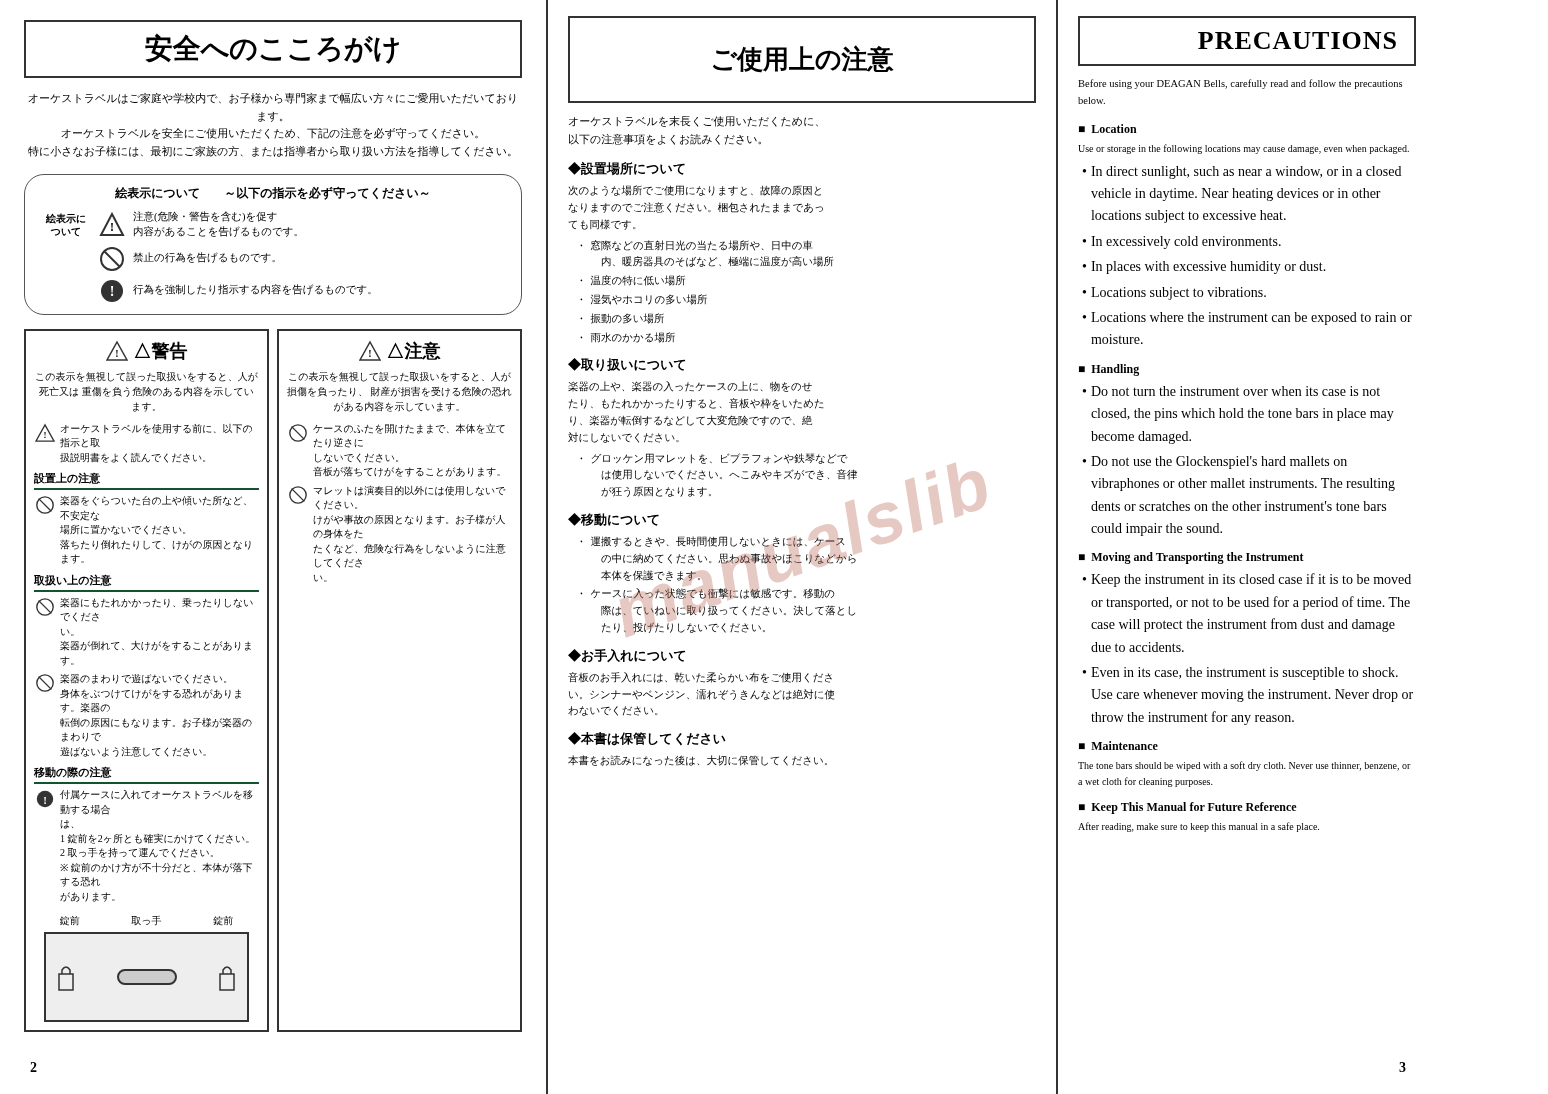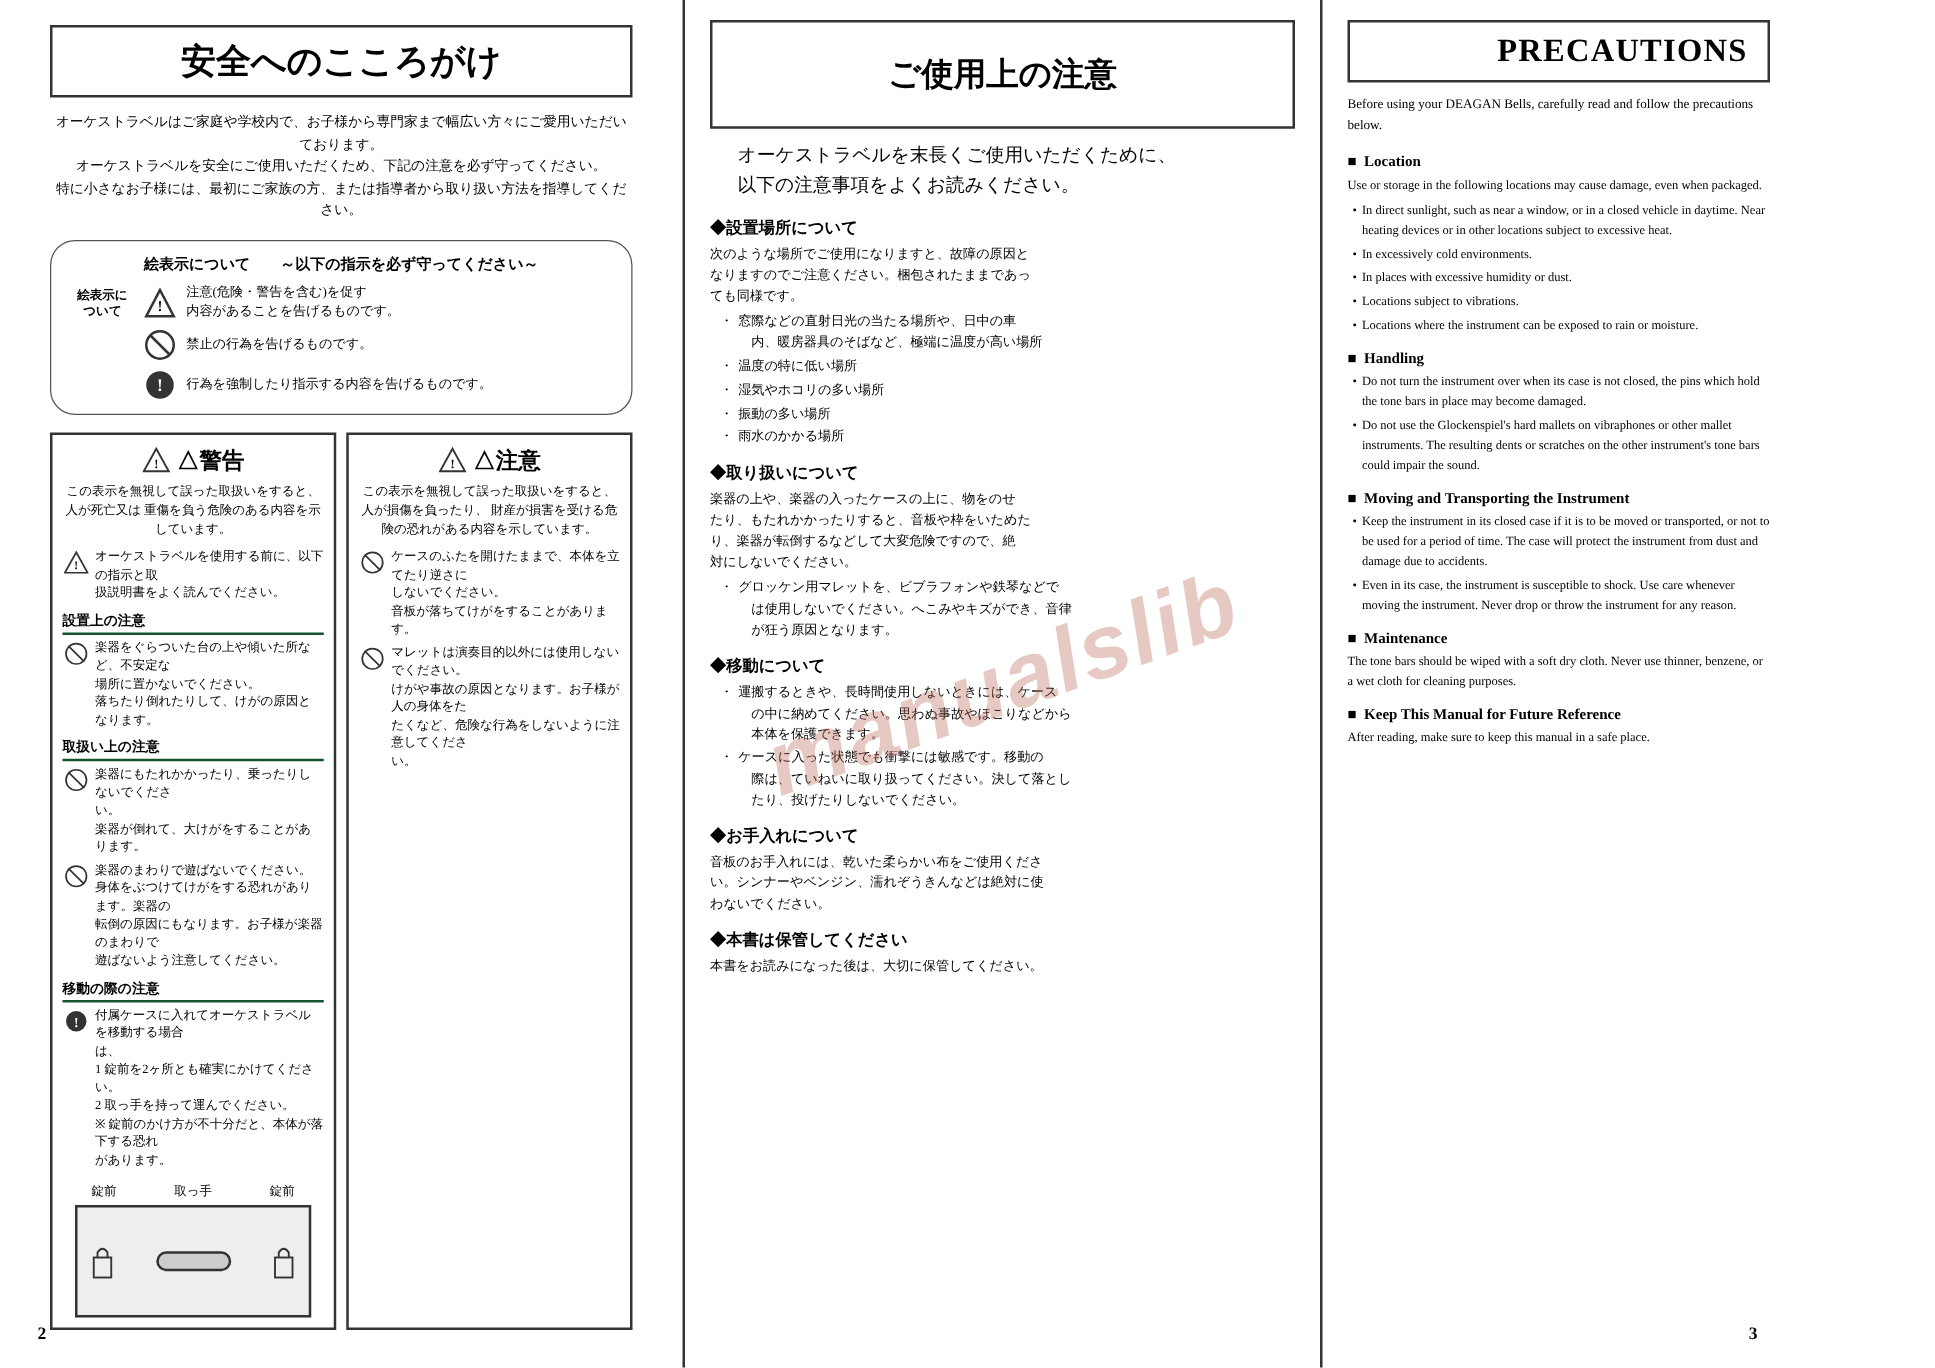--- a/index.html
+++ b/index.html
@@ -23,21 +23,21 @@
       position: absolute;
       bottom: 18px;
       right: 30px;
       font-size: 14px;
       font-weight: bold;
     }
 
     
     .panel-left {
       width: 548px;
-      padding: 20px 40px;
+      padding: 20px 24px;
       border-right: 2px solid #333;
       position: relative;
     }
 
     
     .panel-middle {
       width: 510px;
       padding: 16px 20px;
       border-right: 2px solid #333;
       position: relative;
@@ -179,24 +179,23 @@
     .middle-main-title {
       text-align: center;
       font-size: 26px;
       font-weight: bold;
       border: 2px solid #333;
       padding: 24px 16px;
       margin-bottom: 10px;
     }
 
     .middle-intro {
-      font-size: 15px;
+      font-size: 11px;
       line-height: 1.6;
       margin-bottom: 12px;
-      margin-left: 22px;
     }
 
     .middle-section {
       margin-bottom: 10px;
     }
 
     .middle-section-title {
       font-size: 13px;
       font-weight: bold;
       margin-bottom: 5px;
@@ -270,21 +269,21 @@
 
     .right-section-text {
       font-size: 10px;
       line-height: 1.6;
       margin-bottom: 4px;
     }
 
     .right-bullet-item {
       display: flex;
       gap: 4px;
-      font-size: 10px;
+      font-size: 14px;
       line-height: 1.6;
       margin-bottom: 3px;
       padding-left: 4px;
     }
 
     .right-bullet-item::before {
       content: '•';
       flex-shrink: 0;
     }
 

